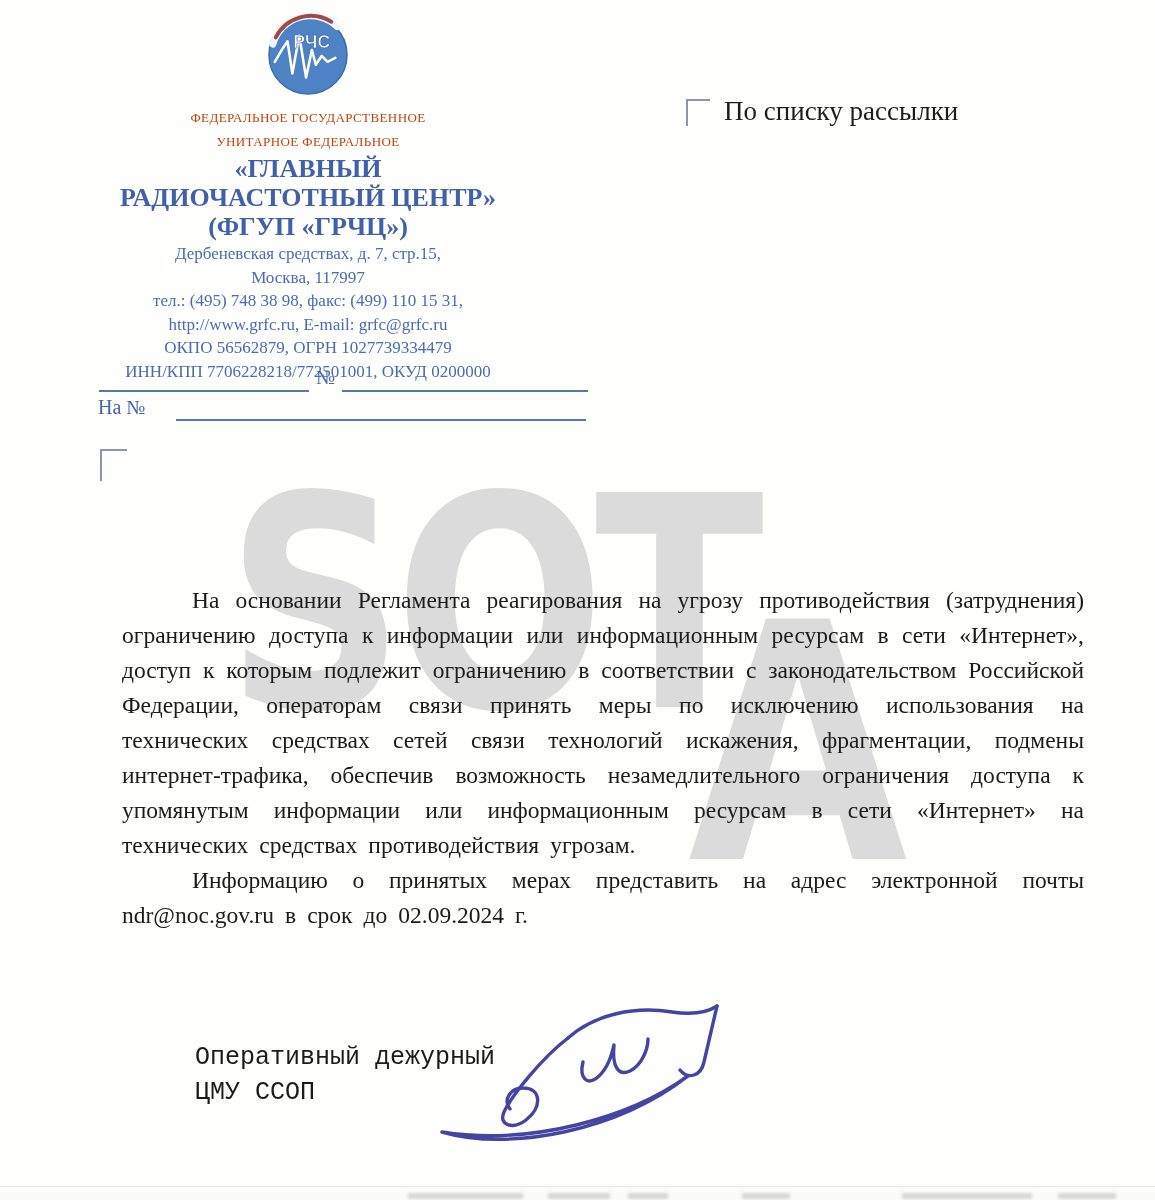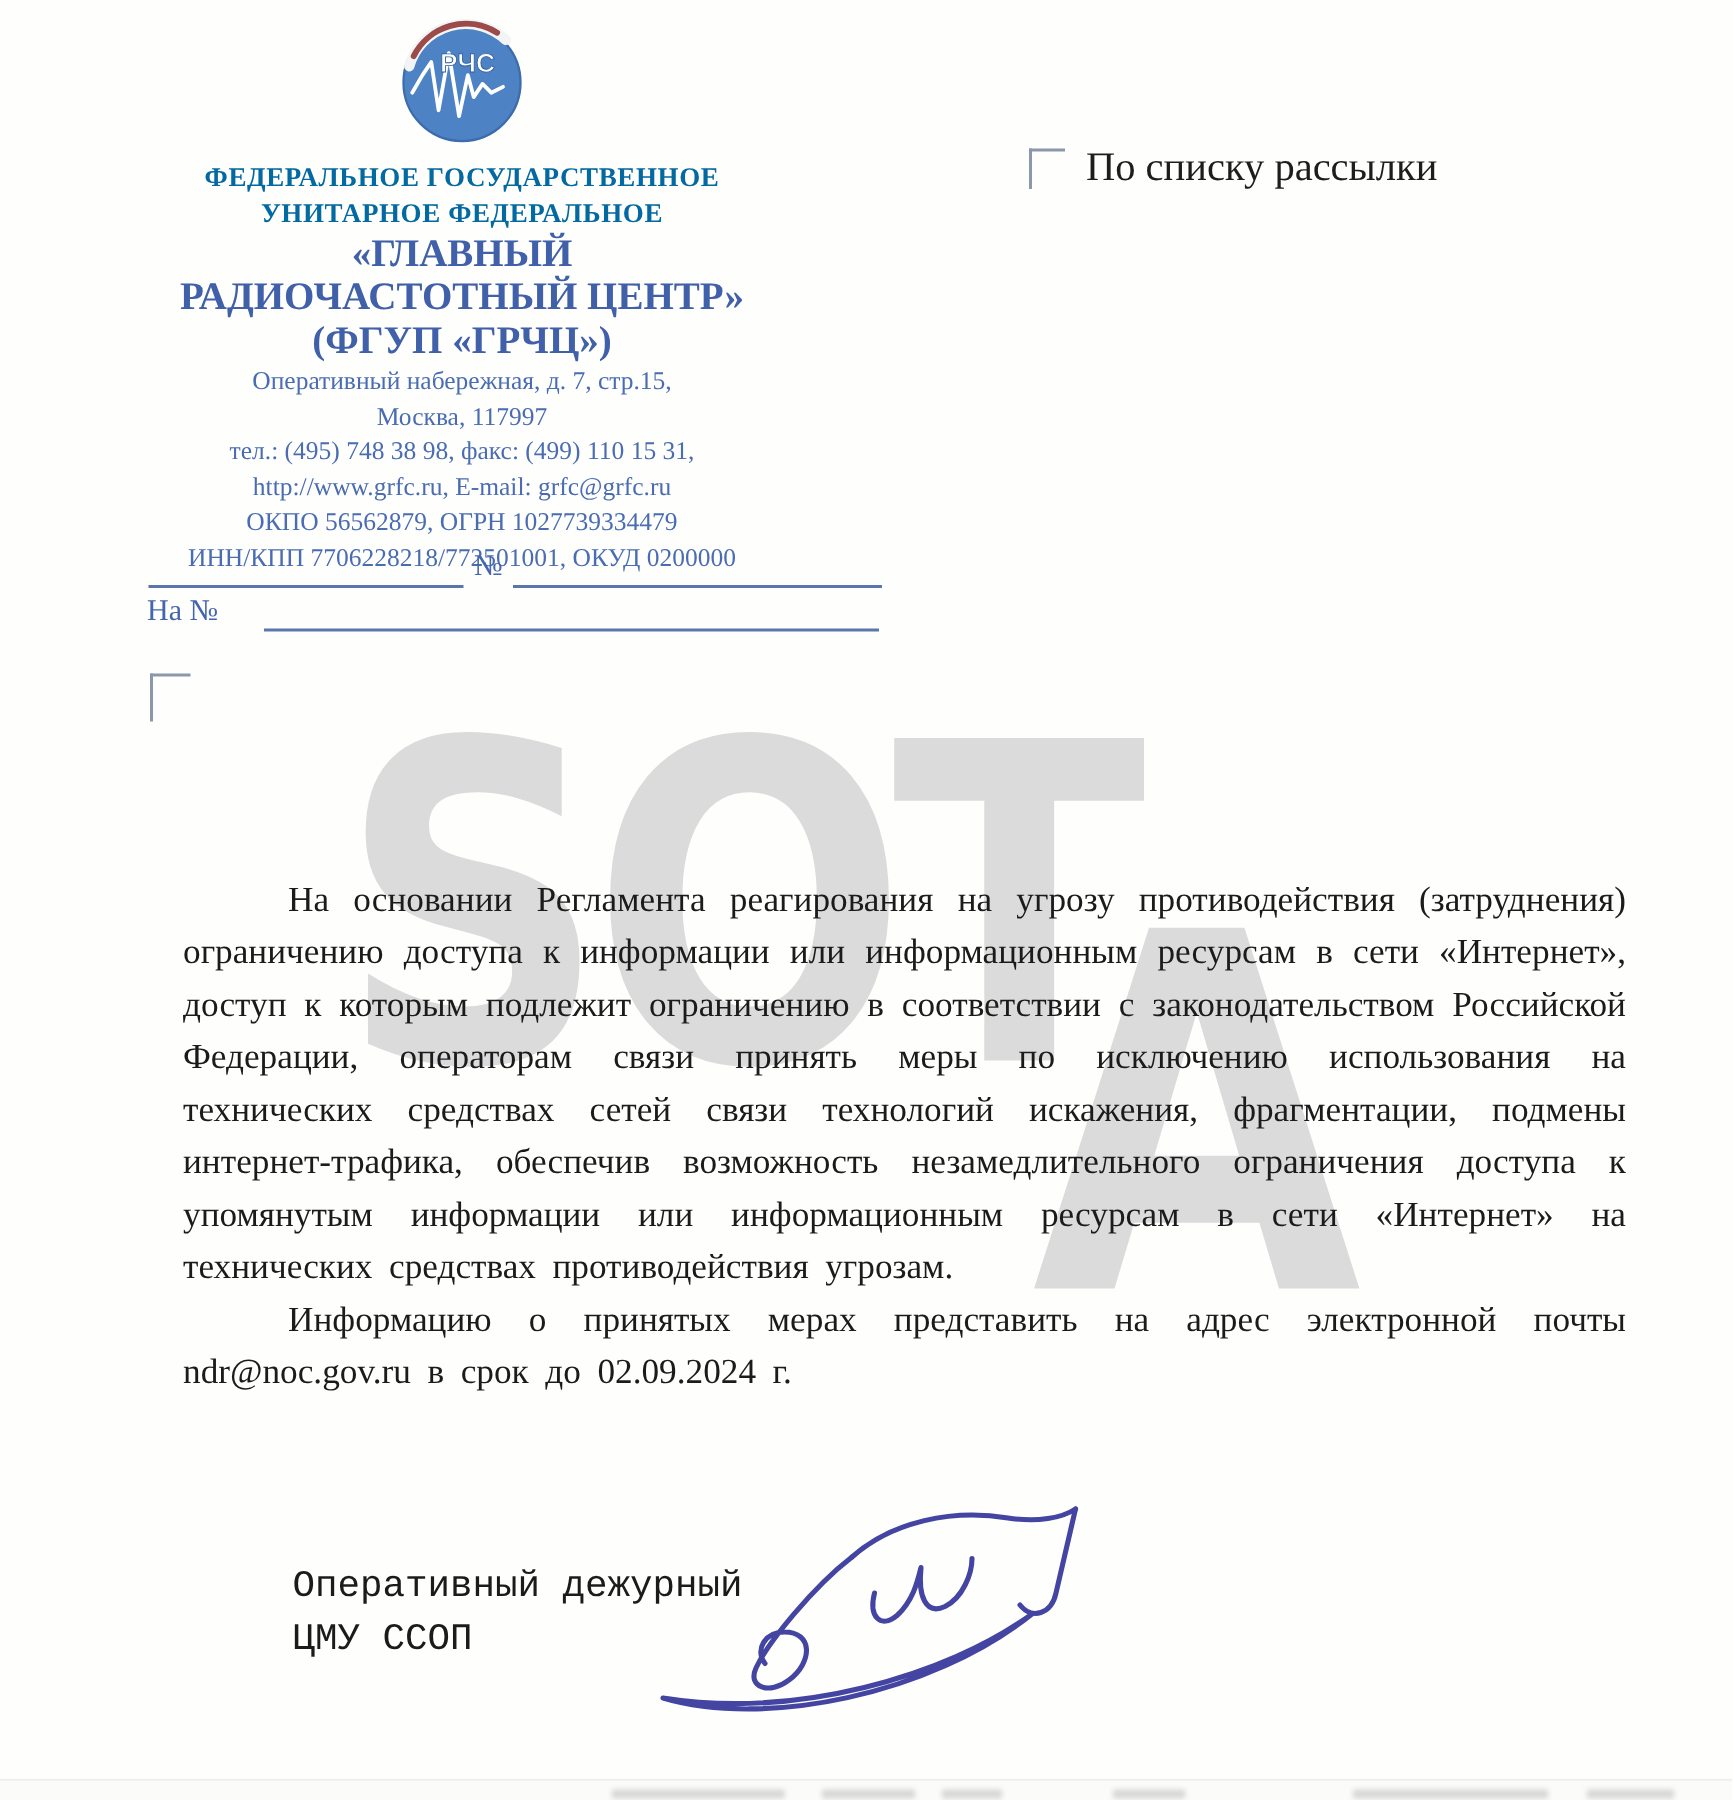--- a/index.html
+++ b/index.html
@@ -10,21 +10,21 @@
     overflow:hidden;
     font-family:"Liberation Serif", serif;
     color:#1c1c1c;
   }
   
   .letterhead{
     position:absolute;left:62px;top:10px;width:492px;
     text-align:center;z-index:3;
   }
   .logo-wrap{width:82px;height:88px;margin:0 auto 8px auto;}
-  .org-caps{font-weight:bold;color:#0369a1;font-size:18px;line-height:24px;letter-spacing:.4px;}
+  .org-caps{font-weight:normal;color:#c2410c;font-size:13px;line-height:24px;letter-spacing:.4px;}
   .org-name{font-weight:bold;color:#4060a9;font-size:26px;line-height:29px;}
   .org-addr{color:#4a6cb2;font-size:17px;line-height:20.5px;margin-top:3px;}
   
   .ref-line{position:absolute;height:0;border-bottom:2px solid #5b76ab;z-index:3;}
   .ref-label{position:absolute;color:#4565ae;font-size:20px;z-index:3;}
   .corner-mark{position:absolute;z-index:3;}
   .corner-mark .stroke-h{position:absolute;left:0;top:0;height:2px;background:#8b97ab;width:100%;}
   .corner-mark .stroke-v{position:absolute;left:0;top:0;width:2px;background:#8b97ab;height:100%;}
   
   .recipient{position:absolute;left:724px;top:96px;font-size:27px;color:#1d1d1d;z-index:3;}
@@ -62,21 +62,21 @@
         <path d="M9,27 A40,40 0 0 1 66,11" fill="none" stroke="#9c4a4a" stroke-width="4" stroke-linecap="round"></path>
         <polyline points="8,52 15,40 21,31 26,64 33,25 40,68 46,40 50,55 56,46 62,52 70,48" fill="none" stroke="#ffffff" stroke-width="2.6" stroke-linejoin="round" stroke-linecap="round"></polyline>
         <text x="27" y="38" font-family="Liberation Sans, sans-serif" font-size="18" font-weight="bold" fill="#ffffff" stroke="#2f5f9e" stroke-width="0.6">РЧС</text>
       </svg>
     </div>
     <div class="org-caps">ФЕДЕРАЛЬНОЕ ГОСУДАРСТВЕННОЕ</div>
     <div class="org-caps">УНИТАРНОЕ ФЕДЕРАЛЬНОЕ</div>
     <div class="org-name">«ГЛАВНЫЙ</div>
     <div class="org-name">РАДИОЧАСТОТНЫЙ ЦЕНТР»</div>
     <div class="org-name">(ФГУП «ГРЧЦ»)</div>
-    <div class="org-addr">Оперативный набережная, д. 7, стр.15,</div>
+    <div class="org-addr">Дербеневская средствах, д. 7, стр.15,</div>
     <div class="org-addr">Москва, 117997</div>
     <div class="org-addr">тел.: (495) 748 38 98, факс: (499) 110 15 31,</div>
     <div class="org-addr">http://www.grfc.ru, E-mail: grfc@grfc.ru</div>
     <div class="org-addr">ОКПО 56562879, ОГРН 1027739334479</div>
     <div class="org-addr">ИНН/КПП 7706228218/772501001, ОКУД 0200000</div>
   </header>
 
   <div class="corner-mark" style="left:686px;top:99px;width:24px;height:27px;">
     <span class="stroke-h"></span>
     <span class="stroke-v"></span>

